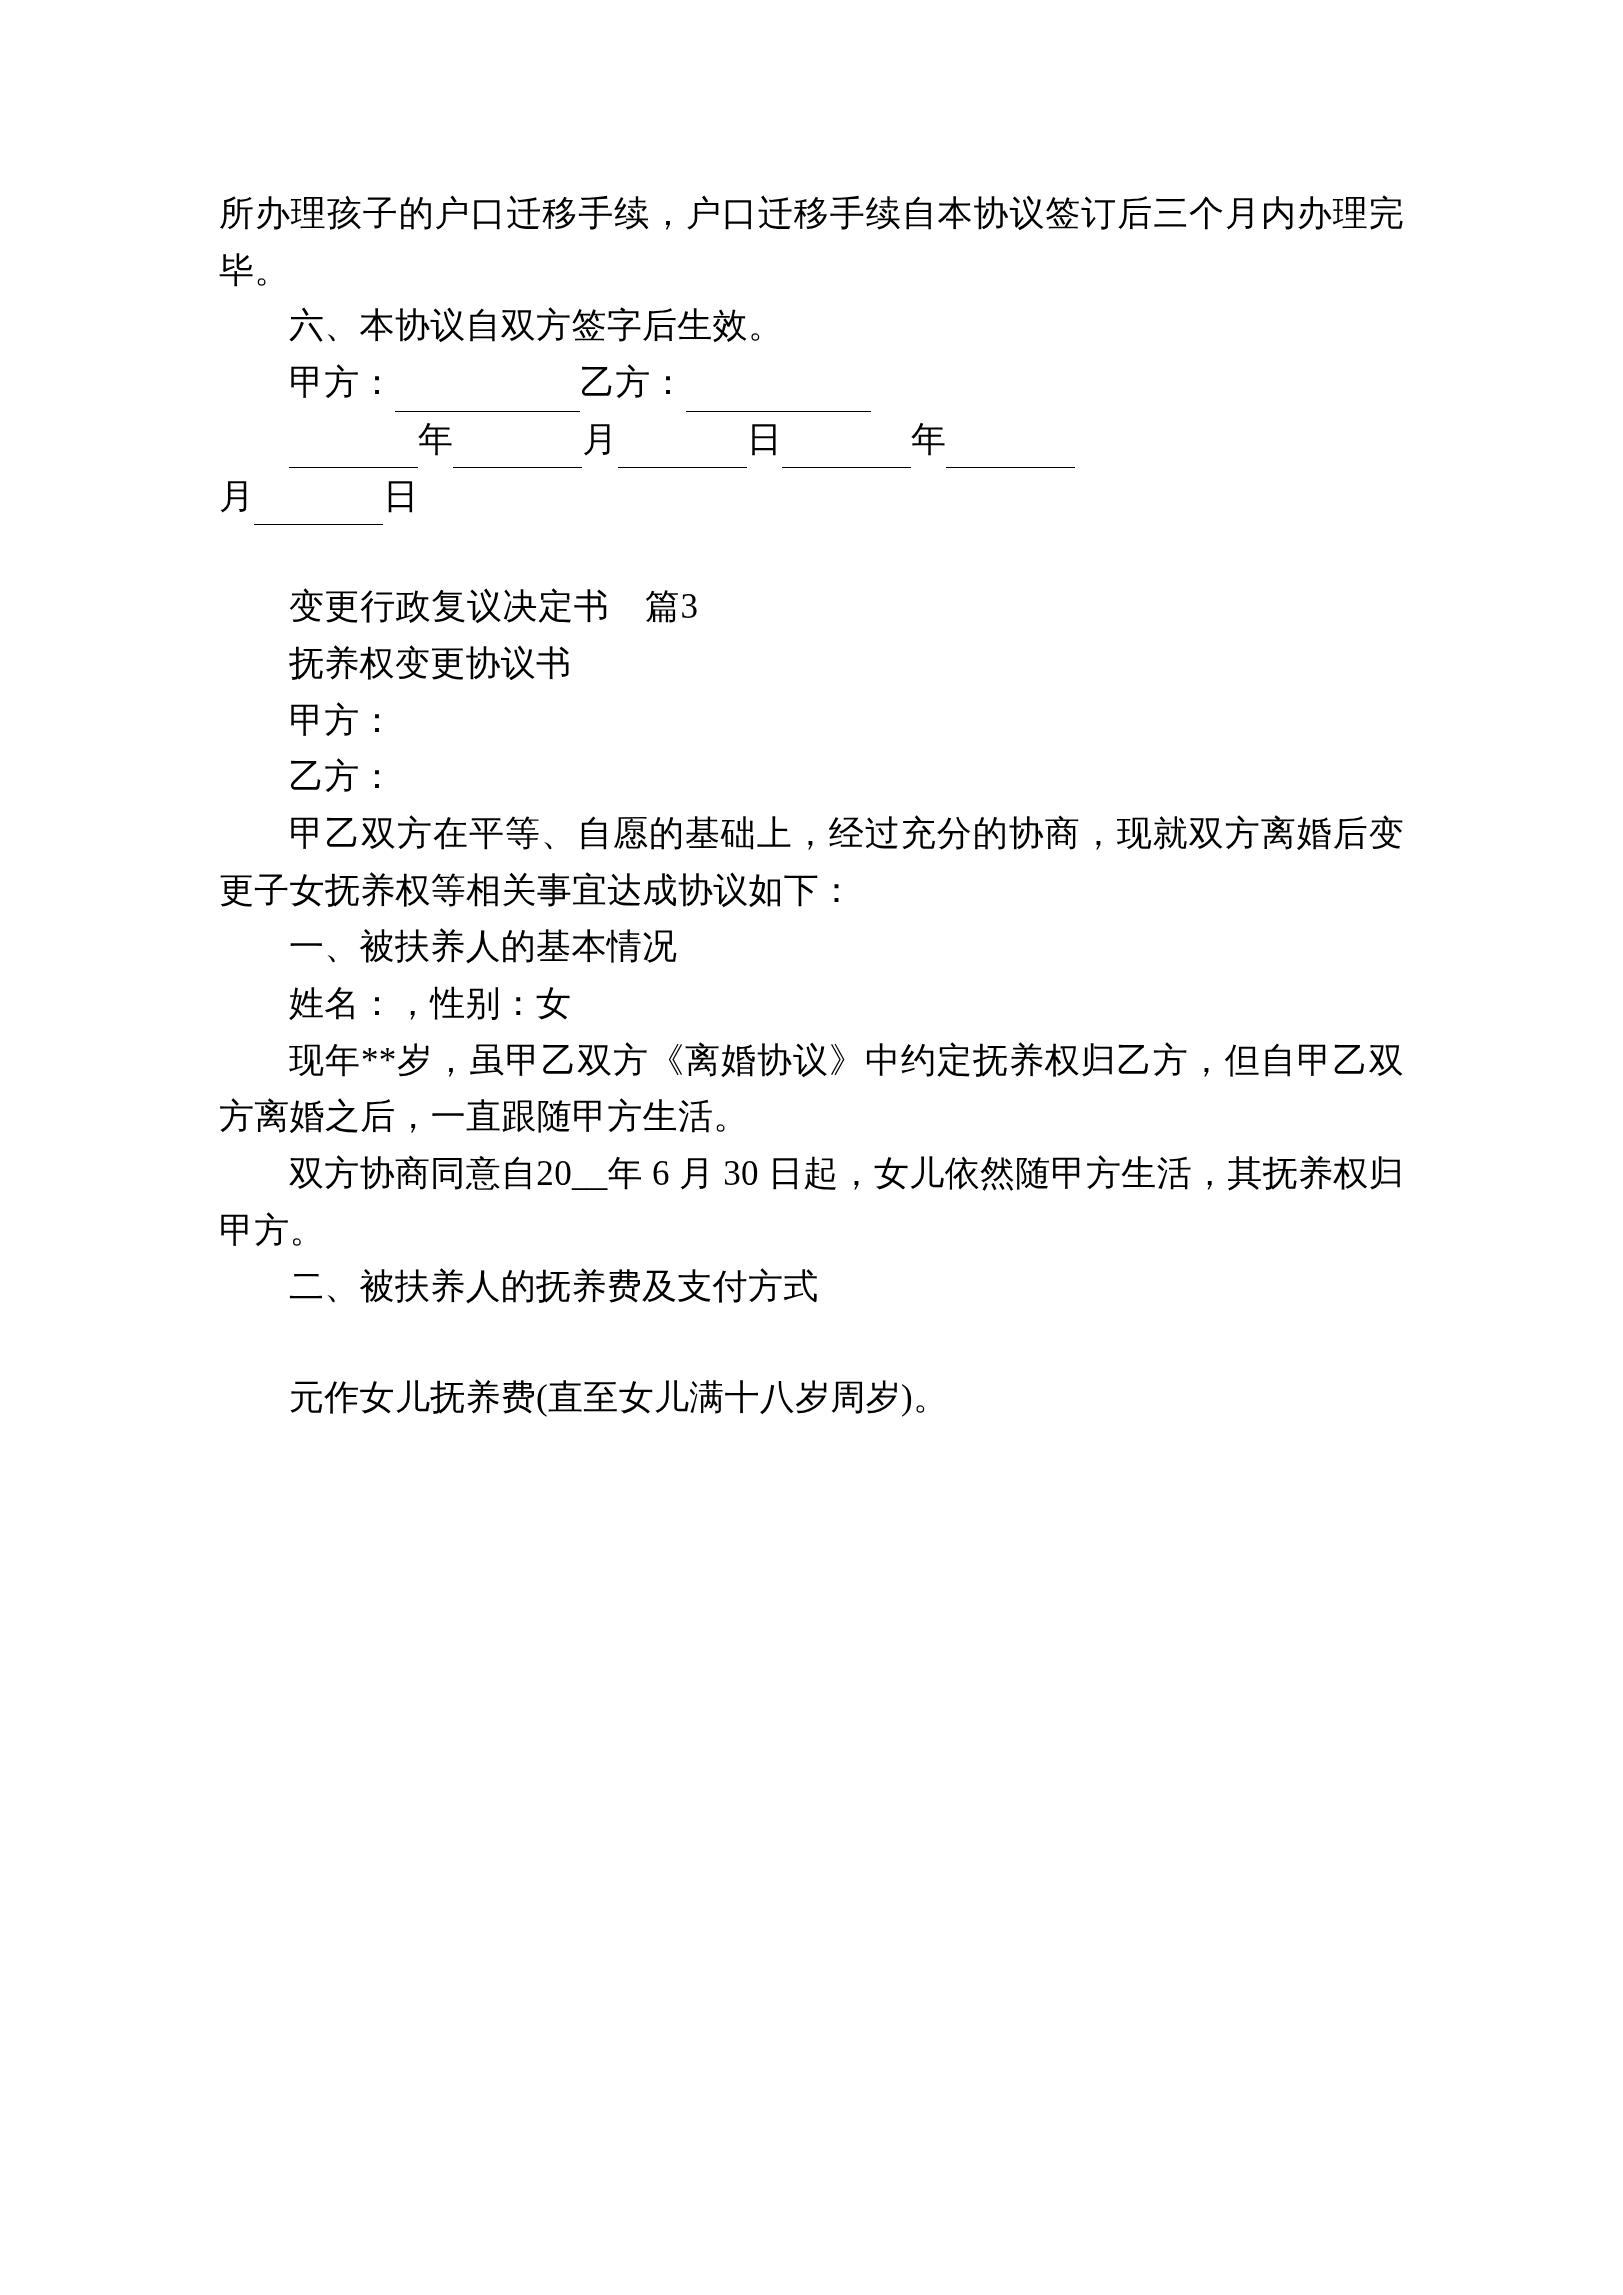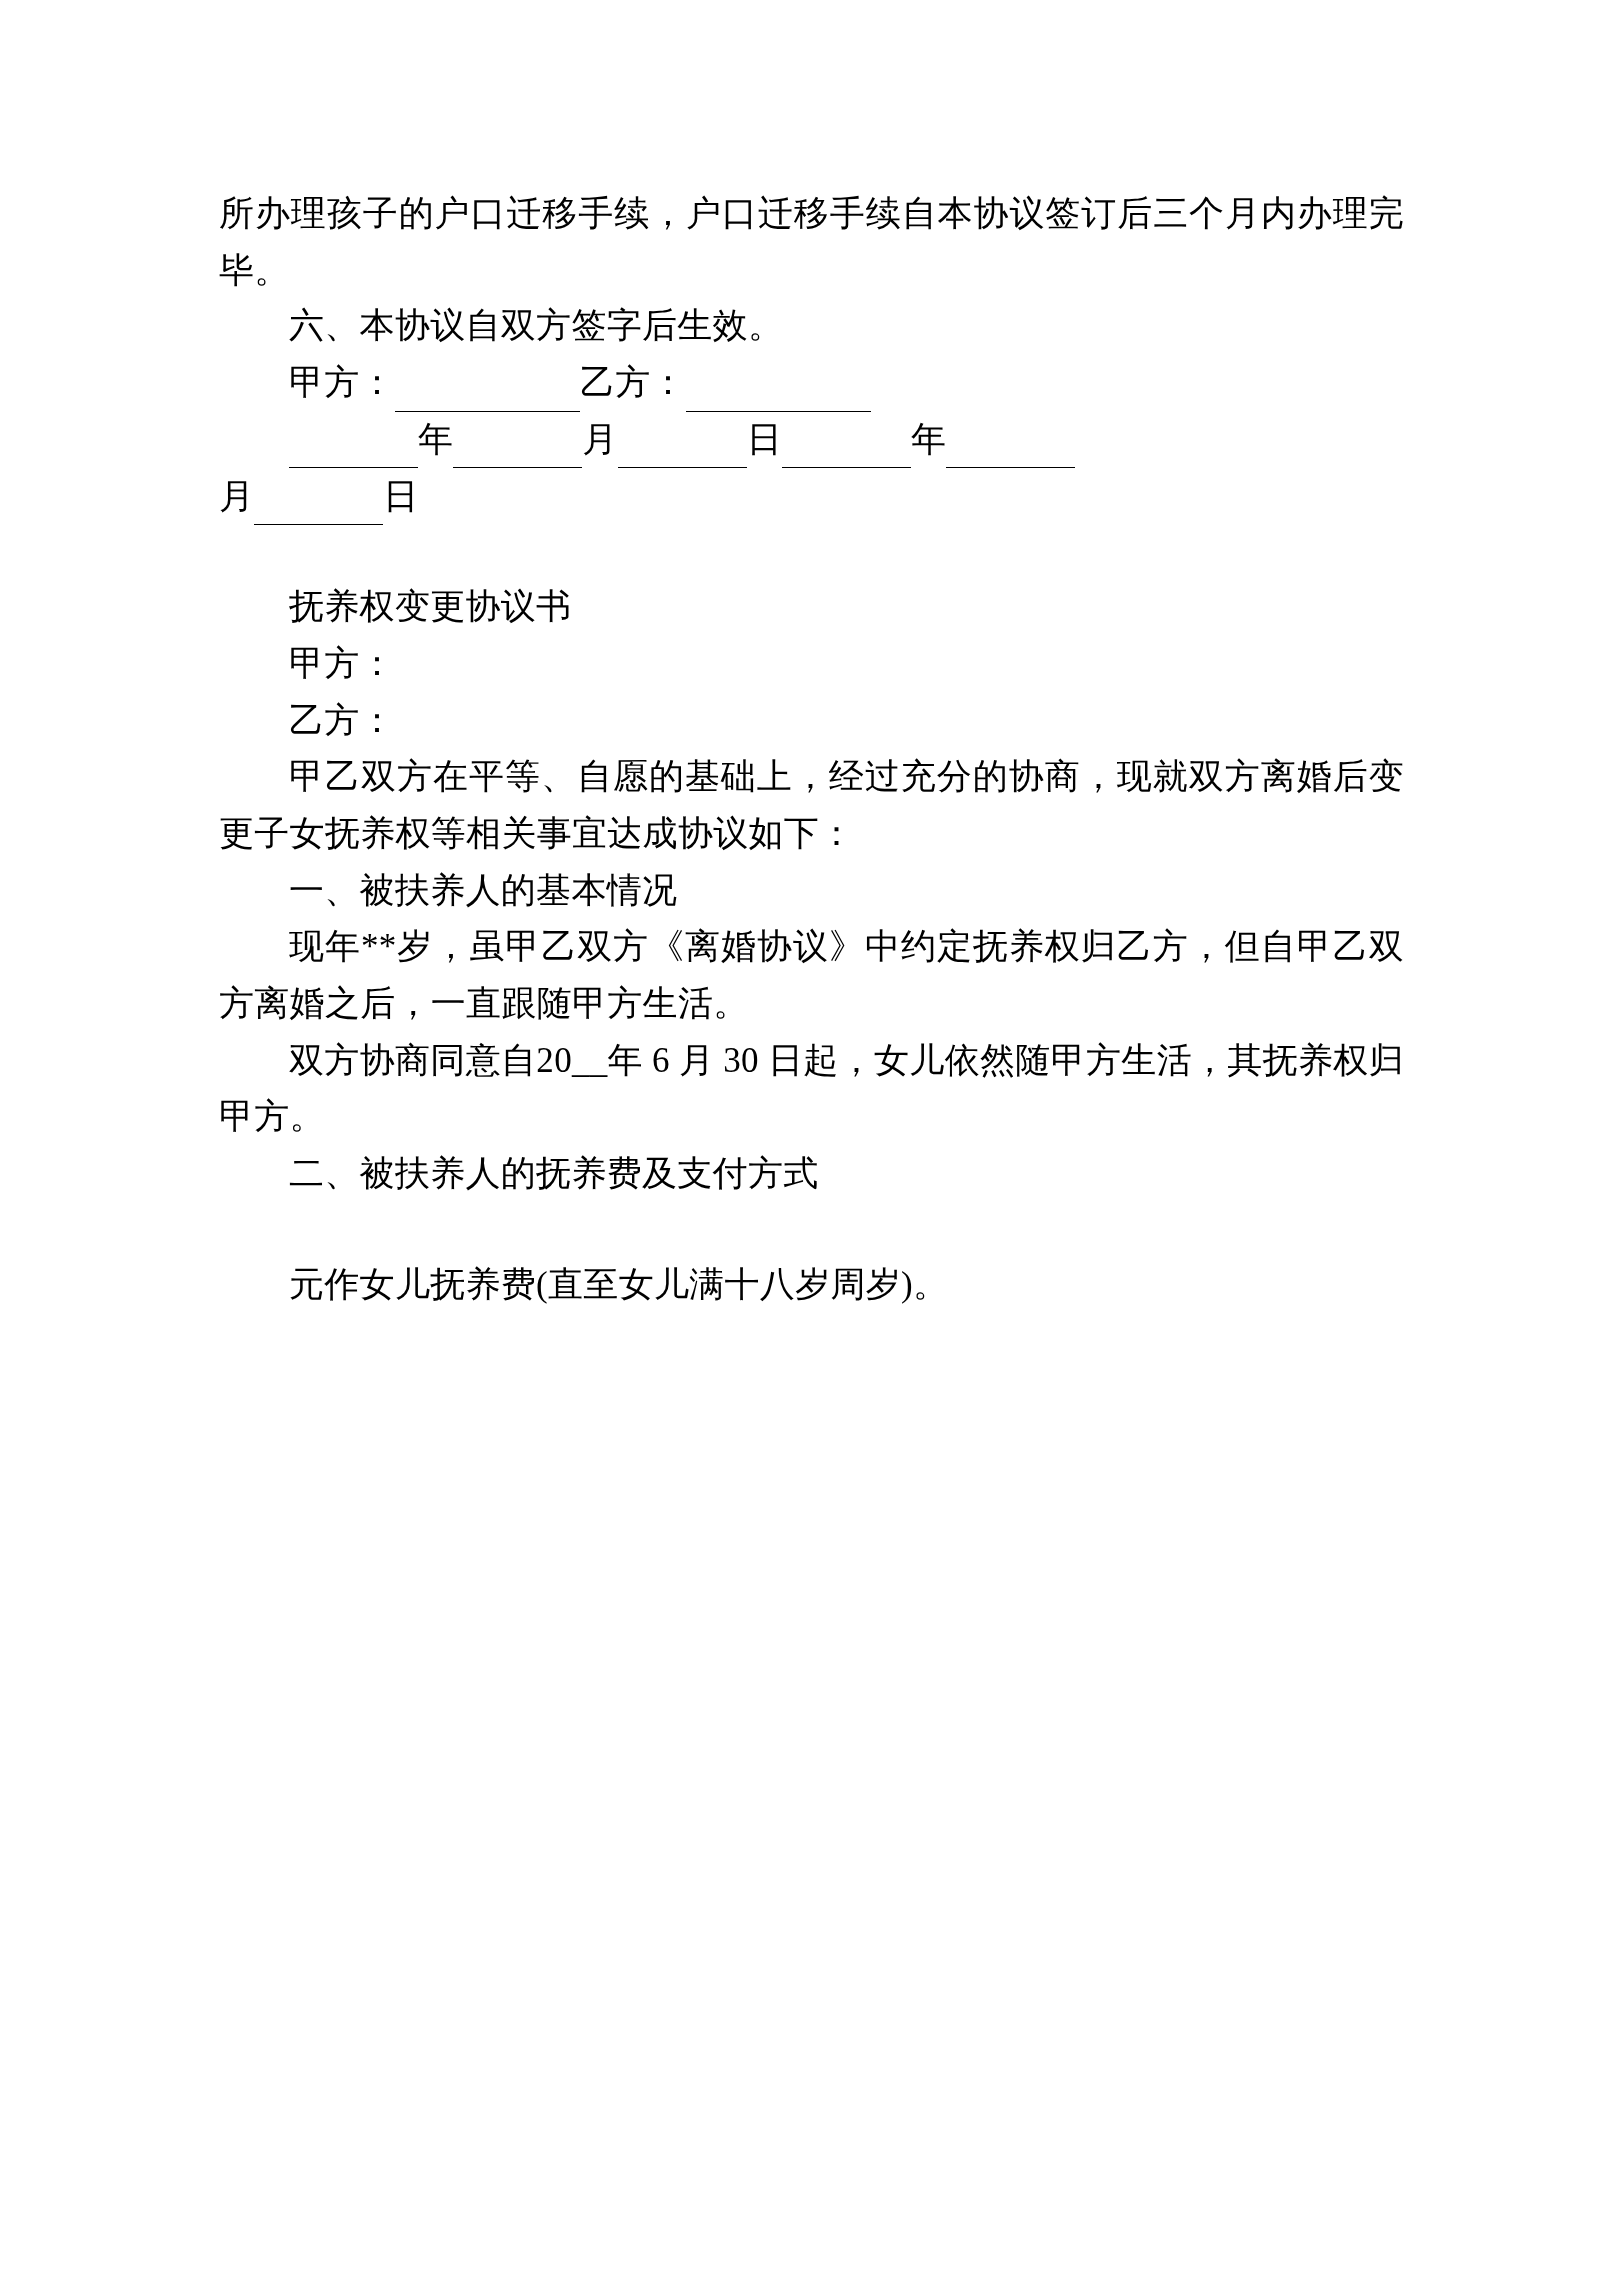--- a/index.html
+++ b/index.html
@@ -70,31 +70,33 @@
     <p class="para indent">
       <span class="blank-line bl-md"></span><span>年</span><span class="blank-line bl-md"></span><span>月</span><span class="blank-line bl-md"></span><span>日</span><span class="blank-line bl-md"></span><span>年</span><span class="blank-line bl-md"></span>
     </p>
 
     <p class="para">
       <span>月</span><span class="blank-line bl-md"></span><span>日</span>
     </p>
 
     <div class="gap-lg"></div>
 
+    <p class="para indent title-line">变更行政复议决定书　篇3</p>
 
     <p class="para indent">抚养权变更协议书</p>
 
     <p class="para indent">甲方：</p>
 
     <p class="para indent">乙方：</p>
 
     <p class="para indent">甲乙双方在平等、自愿的基础上，经过充分的协商，现就双方离婚后变更子女抚养权等相关事宜达成协议如下：</p>
 
     <p class="para indent">一、被扶养人的基本情况</p>
 
+    <p class="para indent">姓名：，性别：女</p>
 
     <p class="para indent">现年**岁，虽甲乙双方《离婚协议》中约定抚养权归乙方，但自甲乙双方离婚之后，一直跟随甲方生活。</p>
 
     <p class="para indent">双方协商同意自20__年 6 月 30 日起，女儿依然随甲方生活，其抚养权归甲方。</p>
 
     <p class="para indent">二、被扶养人的抚养费及支付方式</p>
 
 
     <div class="gap-lg"></div>
 

